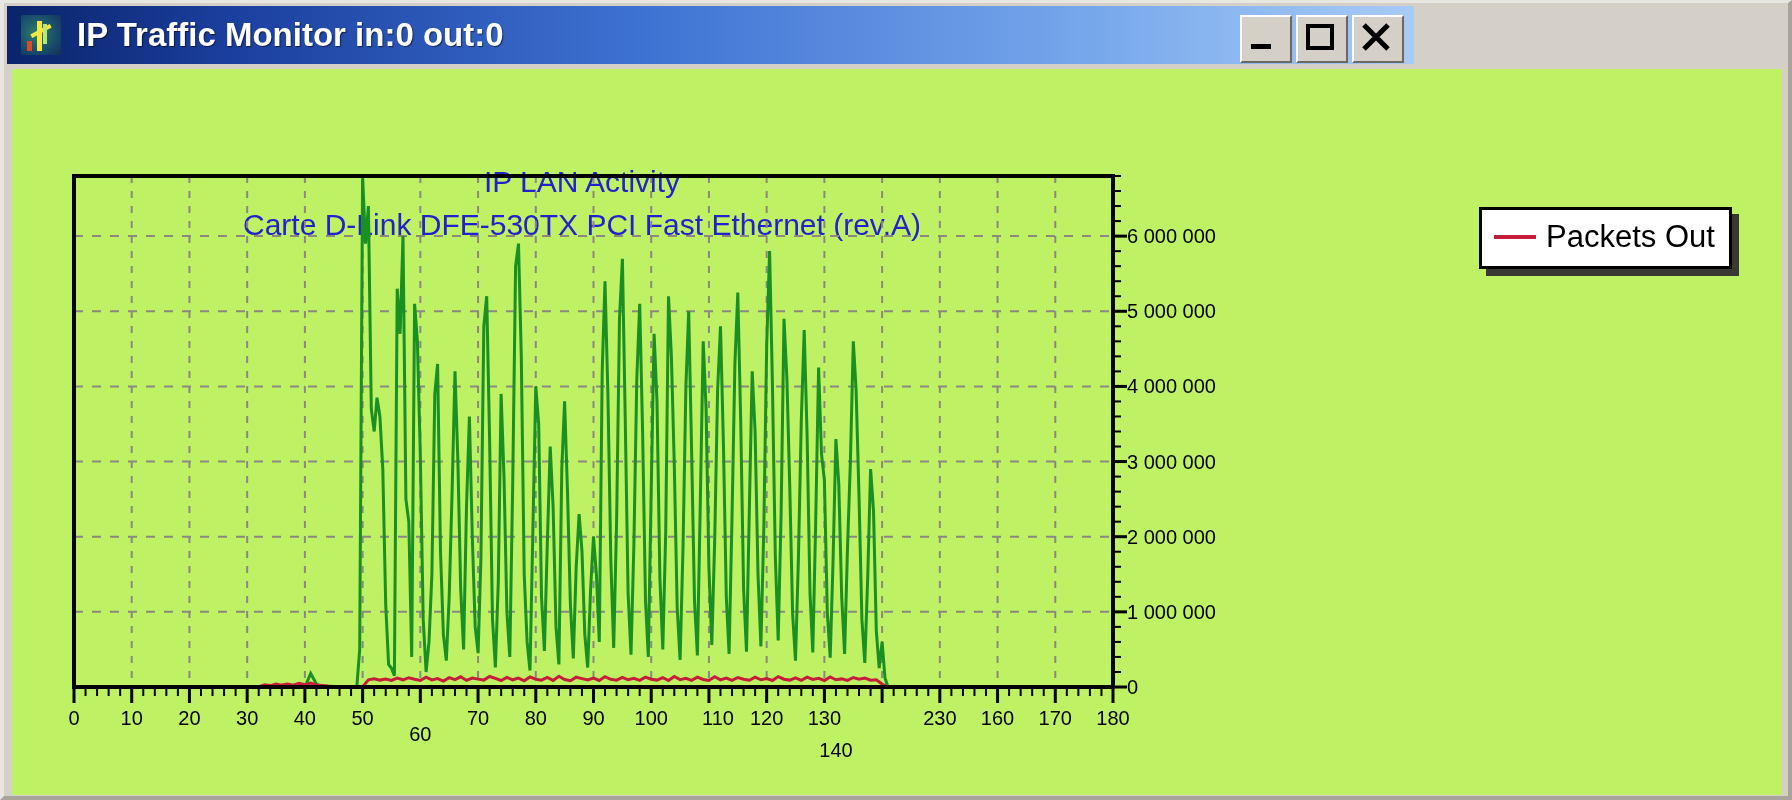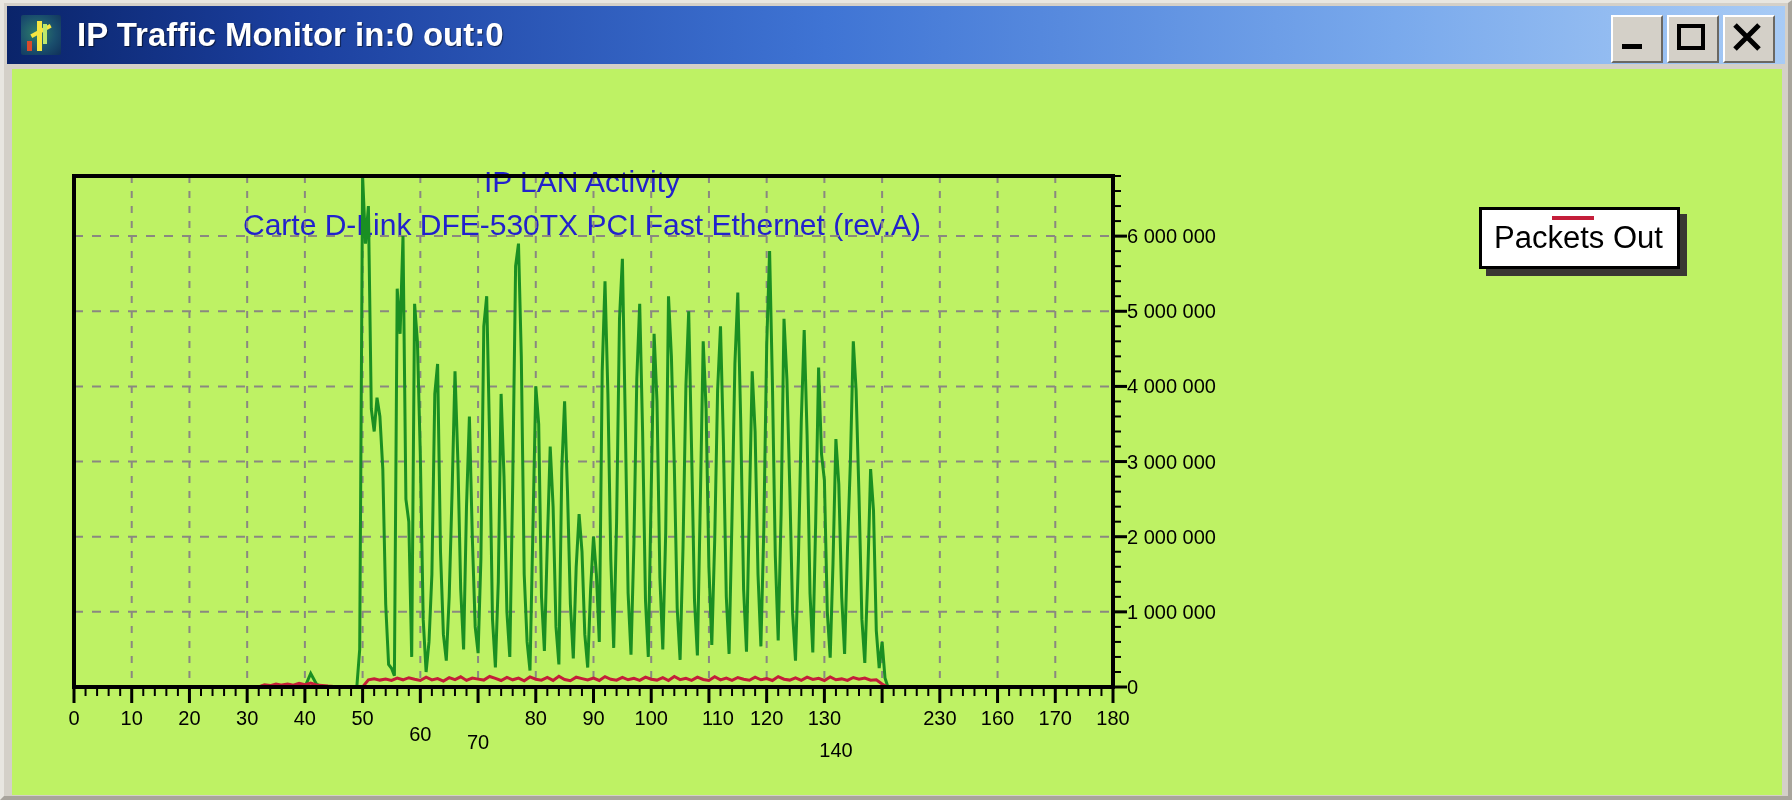--- a/index.html
+++ b/index.html
@@ -16,21 +16,21 @@
     background: #d4d0c8;
     box-sizing: border-box;
     border-left: 4px solid #e8e6e0;
     border-top: 3px solid #e8e6e0;
     border-right: 4px solid #a8a49c;
     border-bottom: 4px solid #a8a49c;
   }
   #titlebar {
     position: absolute;
     left: 3px; top: 3px;
-    width: 1778px; height: 58px;
+    width: 1407px; height: 58px;
     background: linear-gradient(to right, #0a246a 0%, #1b3f9e 16%, #3f74d4 46%, #79a9ec 78%, #a8cbf5 100%);
     display: flex;
     align-items: center;
   }
   #app-icon {
     width: 40px; height: 40px;
     margin-left: 14px;
     flex: 0 0 auto;
     position: relative;
     background: radial-gradient(ellipse at 40% 45%, #2f7f6a 0%, #1a4f6d 55%, #10305a 100%);
@@ -100,21 +100,20 @@
     background: #ffffff;
     border: 3px solid #000000;
     box-shadow: 7px 7px 0 0 #3a3833;
     padding: 6px 14px 8px 12px;
     box-sizing: border-box;
   }
   .legend-row {
     display: flex;
     align-items: center;
     height: 42px;
-    flex-direction: column;
   }
   .legend-swatch {
     width: 42px;
     height: 0px;
     border-top: 4px solid #000;
     margin-right: 10px;
     flex: 0 0 auto;
   }
   .legend-label {
     font-size: 31px;
@@ -346,21 +345,21 @@
           <div class="axis-label ylabel" style="top: 167.118px;">6 000 000</div>
         </div>
       <div id="xlabels">
           <div class="axis-label xlabel" style="left: 62px;">0</div>
           <div class="axis-label xlabel" style="left: 119.722px;">10</div>
           <div class="axis-label xlabel" style="left: 177.444px;">20</div>
           <div class="axis-label xlabel" style="left: 235.167px;">30</div>
           <div class="axis-label xlabel" style="left: 292.889px;">40</div>
           <div class="axis-label xlabel" style="left: 350.611px;">50</div>
           <div class="axis-label xlabel" style="left: 408.333px; margin-top: 16px;">60</div>
-          <div class="axis-label xlabel" style="left: 466.056px; margin-top: 24px;">70</div>
+          <div class="axis-label xlabel" style="left: 466.056px;">70</div>
           <div class="axis-label xlabel" style="left: 523.778px;">80</div>
           <div class="axis-label xlabel" style="left: 581.5px;">90</div>
           <div class="axis-label xlabel" style="left: 639.222px;">100</div>
           <div class="axis-label xlabel" style="left: 706px;">110</div>
           <div class="axis-label xlabel" style="left: 754.667px;">120</div>
           <div class="axis-label xlabel" style="left: 812.389px;">130</div>
           <div class="axis-label xlabel" style="left: 824px; margin-top: 32px;">140</div>
           <div class="axis-label xlabel" style="left: 927.833px;">230</div>
           <div class="axis-label xlabel" style="left: 985.556px;">160</div>
           <div class="axis-label xlabel" style="left: 1043.28px;">170</div>

